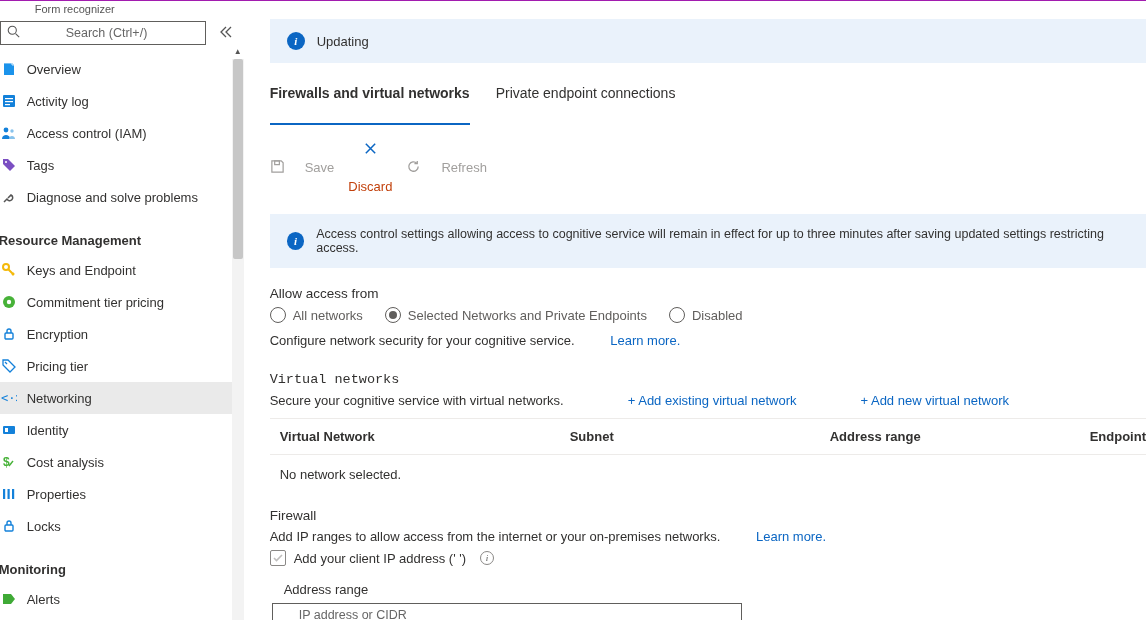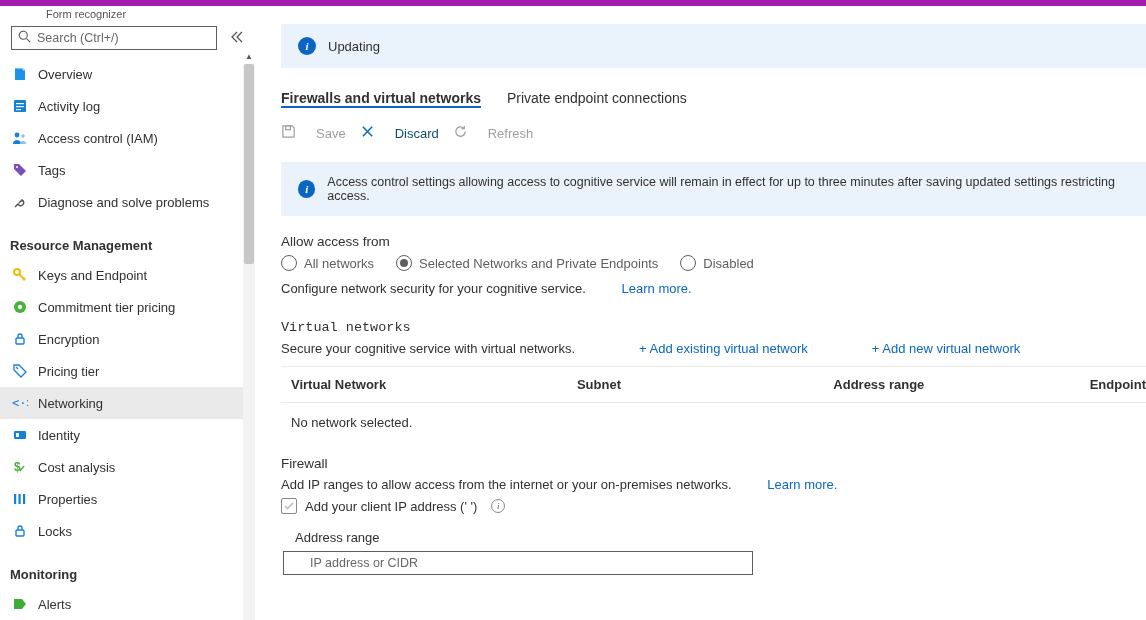--- a/index.html
+++ b/index.html
@@ -1,44 +1,44 @@
 <!DOCTYPE html>
 <html><head>
 <meta charset="utf-8">
 <style>
   * { box-sizing: border-box; }
   html, body { margin: 0; padding: 0; font-family: "Segoe UI", Arial, sans-serif; font-size: 13px; color: #323130; background: #fff; }
-  .page { width: 1146px; height: 620px; overflow: hidden; display: flex; flex-direction: column; border-top: 6px solid #a21caf; }
+  .page { width: 1146px; height: 620px; overflow: hidden; display: flex; flex-direction: column; border-top: 1px solid #a21caf; align-items: flex-end; }
   .content { flex: 1; display: flex; min-height: 0; }
   .sidebar { width: 255px; flex-shrink: 0; display: flex; flex-direction: column; position: relative; }
   .res-type { font-size: 11px; color: #555; padding: 2px 0 4px 46px; }
   .search-row { display: flex; align-items: center; gap: 8px; padding: 2px 6px 8px 11px; }
   .search-box { flex: 1; display: flex; align-items: center; border: 1px solid #605e5c; height: 24px; padding: 0 6px; }
-  .search-box span.ph { color: #666; font-size: 12.5px; }
+  .search-box span.ph { color: #666; font-size: 12.5px; margin-left: 40px; }
   .collapse-btn { color: #555; font-size: 13px; cursor: pointer; padding: 0 6px; }
   .nav { flex: 1; overflow: hidden; }
   .nav-item { display: flex; align-items: center; height: 32px; padding-left: 12px; gap: 10px; cursor: pointer; font-size: 13px; }
   .nav-item.selected { background: #eaeaea; }
   .nav-item .icon { width: 16px; height: 16px; display: inline-flex; align-items: center; justify-content: center; }
   .nav-group { font-weight: 600; font-size: 13px; padding: 20px 0 6px 10px; color: #323130; }
   .scrollbar { position: absolute; right: 0; top: 58px; bottom: 0; width: 12px; background: #f3f3f3; }
   .scroll-thumb { position: absolute; top: 0; left: 1px; right: 1px; height: 200px; background: #c7c7c7; border-radius: 2px; }
   .scroll-arrow { position: absolute; left: 0; right: 0; height: 12px; display: flex; align-items: center; justify-content: center; color: #555; font-size: 8px; }
   .scroll-arrow.up { top: -14px; }
 
   .main { flex: 1; padding: 18px 0 0 26px; overflow: hidden; }
   .banner { background: #eaf2fb; border: 1px solid #eaf2fb; padding: 12px 16px; display: flex; align-items: center; gap: 12px; margin-right: 0; }
   .banner.upd { margin-bottom: 22px; }
   .banner-icon { width: 18px; height: 18px; border-radius: 50%; background: #0b66c3; color: #fff; display: inline-flex; align-items: center; justify-content: center; font-size: 11px; font-weight: 700; font-style: italic; font-family: Georgia, serif; }
   .tabs { display: flex; gap: 26px; border-bottom: 0; margin-bottom: 16px; }
-  .tab { font-size: 14px; padding-bottom: 0; cursor: pointer; }
+  .tab { font-size: 14px; padding-bottom: 22px; cursor: pointer; }
   .tab.active { font-weight: 600; border-bottom: 2px solid #0b66c3; }
   .cmdbar { display: flex; gap: 14px; align-items: center; margin-bottom: 20px; color: #a19f9d; }
   .cmd { display: inline-flex; align-items: center; gap: 20px; font-size: 13px; cursor: pointer; }
-  .cmd.enabled { color: #0c4a6e; }
+  .cmd.enabled { color: #c2410c; flex-direction: column; }
   .cmd.enabled .ci { color: #0b66c3; }
   .section-label { font-size: 13.5px; margin: 14px 0 6px 0; }
   .radios { display: flex; gap: 22px; align-items: center; margin: 4px 0 10px 0; }
   .radio { display: inline-flex; align-items: center; gap: 7px; color: #605e5c; cursor: pointer; font-size: 13px; }
   .radio-outer { width: 16px; height: 16px; border: 1px solid #605e5c; border-radius: 50%; display: inline-flex; align-items: center; justify-content: center; }
   .radio-outer.sel::after { content: ""; width: 8px; height: 8px; border-radius: 50%; background: #605e5c; }
   .radio.disabled { color: #605e5c; }
   .desc { font-size: 13px; color: #323130; }
   .link { color: #0b66c3; cursor: pointer; padding-left: 32px; }
   .vnet-head { display: flex; gap: 32px; align-items: center; margin-top: 4px; }

